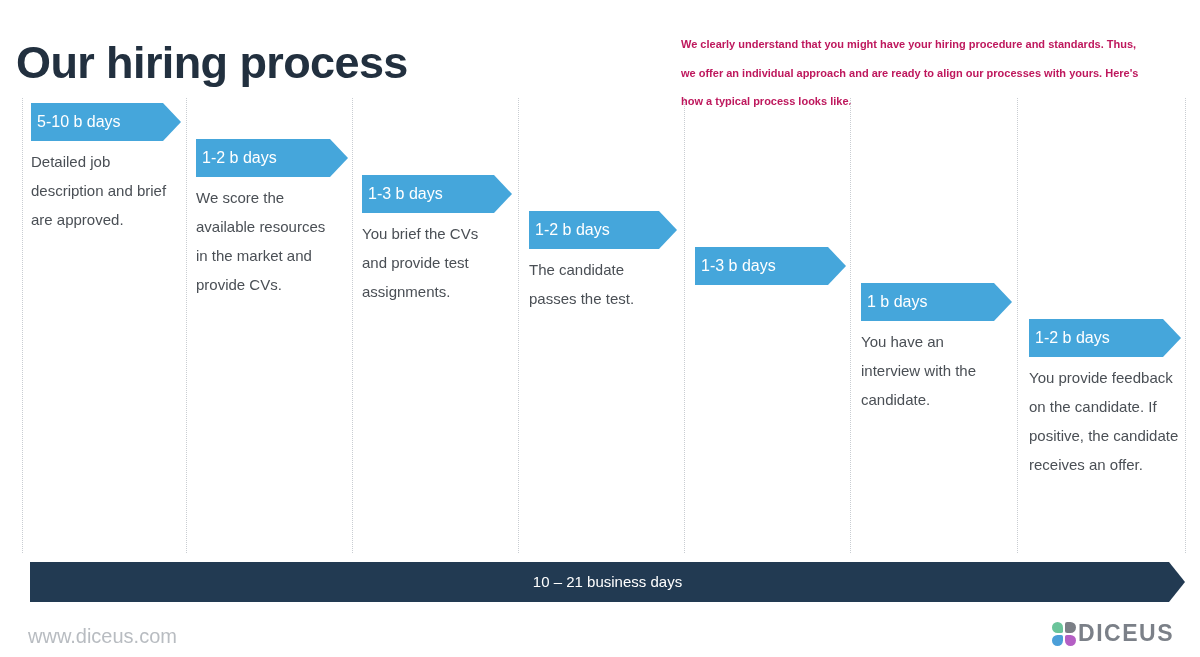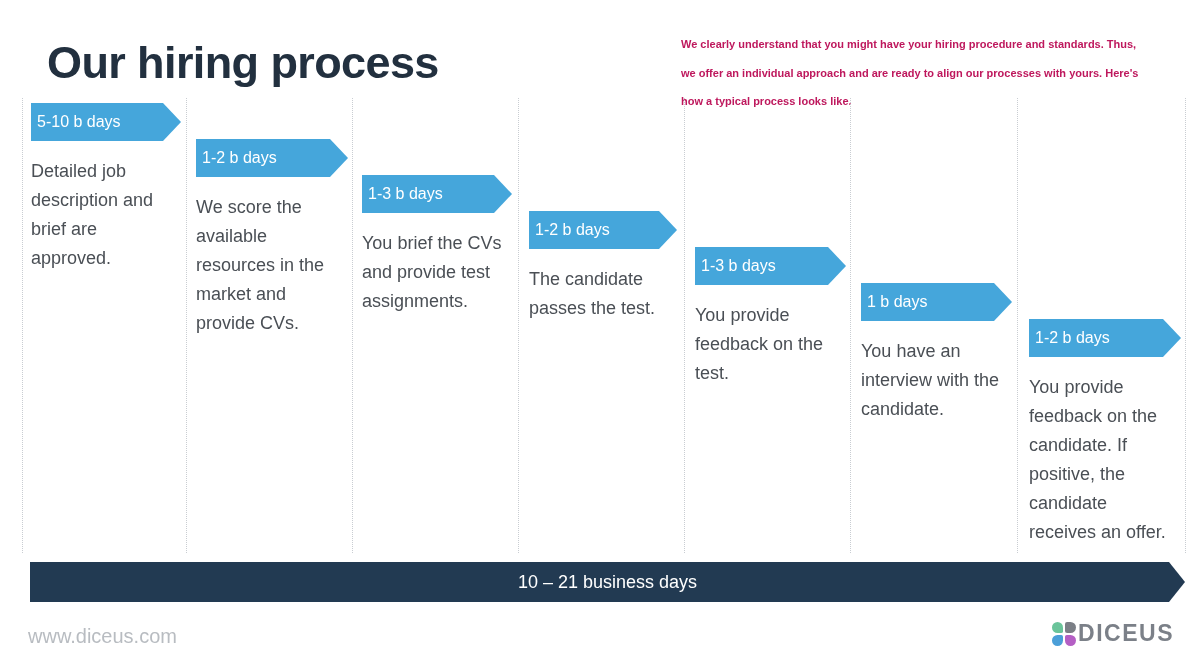--- a/index.html
+++ b/index.html
@@ -25,21 +25,20 @@
   #page-title {
     position: absolute;
     left: 16px;
     top: 6px;
     font-size: 45px;
     font-weight: bold;
     letter-spacing: -0.6px;
     color: #22303f;
     line-height: 1.2;
     white-space: nowrap;
-    margin-left: 31px;
   }
   #intro-paragraph {
     position: absolute;
     left: 681px;
     top: 19px;
     width: 470px;
     font-size: 11px;
     font-weight: bold;
     line-height: 28.6px;
     color: #be185d;
@@ -72,36 +71,36 @@
     font-weight: normal;
     line-height: 38px;
     padding-left: 6px;
     box-sizing: border-box;
     background: #45a6db;
     -webkit-clip-path: polygon(0 0, calc(100% - 18px) 0, 100% 50%, calc(100% - 18px) 100%, 0 100%);
     clip-path: polygon(0 0, calc(100% - 18px) 0, 100% 50%, calc(100% - 18px) 100%, 0 100%);
     white-space: nowrap;
   }
   .stage-body {
-    margin-top: 16px;
-    font-size: 18px;
+    margin-top: 6px;
+    font-size: 15px;
     line-height: 29px;
     color: #4a4f55;
   }
 
   
   #total-bar {
     position: absolute;
     left: 30px;
     top: 562px;
     width: 1155px;
     height: 40px;
     background: #223a52;
     color: #ffffff;
-    font-size: 18px;
+    font-size: 15px;
     line-height: 40px;
     text-align: center;
     -webkit-clip-path: polygon(0 0, calc(100% - 16px) 0, 100% 50%, calc(100% - 16px) 100%, 0 100%);
     clip-path: polygon(0 0, calc(100% - 16px) 0, 100% 50%, calc(100% - 16px) 100%, 0 100%);
   }
   #total-bar-label { display: inline-block; }
 
   
   #footer-url {
     position: absolute;
@@ -168,21 +167,20 @@
       <div class="stage" style="left: 362px; top: 77px; width: 150px;">
         <div class="tag" style="width: 150px; background: rgb(69, 166, 219);">1-3 b days</div>
         <div class="stage-body" style="width: 140px;">You brief the CVs and provide test assignments.</div>
       </div>
       <div class="stage" style="left: 529px; top: 113px; width: 148px;">
         <div class="tag" style="width: 148px; background: rgb(69, 166, 219);">1-2 b days</div>
         <div class="stage-body" style="width: 142px;">The candidate passes the test.</div>
       </div>
       <div class="stage" style="left: 695px; top: 149px; width: 151px;">
         <div class="tag" style="width: 151px; background: rgb(69, 166, 219);">1-3 b days</div>
-        <div class="stage-body" style="width: 142px;">You provide feedback on the test.</div>
       </div>
       <div class="stage" style="left: 861px; top: 185px; width: 151px;">
         <div class="tag" style="width: 151px; background: rgb(69, 166, 219);">1 b days</div>
         <div class="stage-body" style="width: 142px;">You have an interview with the candidate.</div>
       </div>
       <div class="stage" style="left: 1029px; top: 221px; width: 152px;">
         <div class="tag" style="width: 152px; background: rgb(69, 166, 219);">1-2 b days</div>
         <div class="stage-body" style="width: 150px;">You provide feedback on the candidate. If positive, the candidate receives an offer.</div>
       </div>
     </div>

